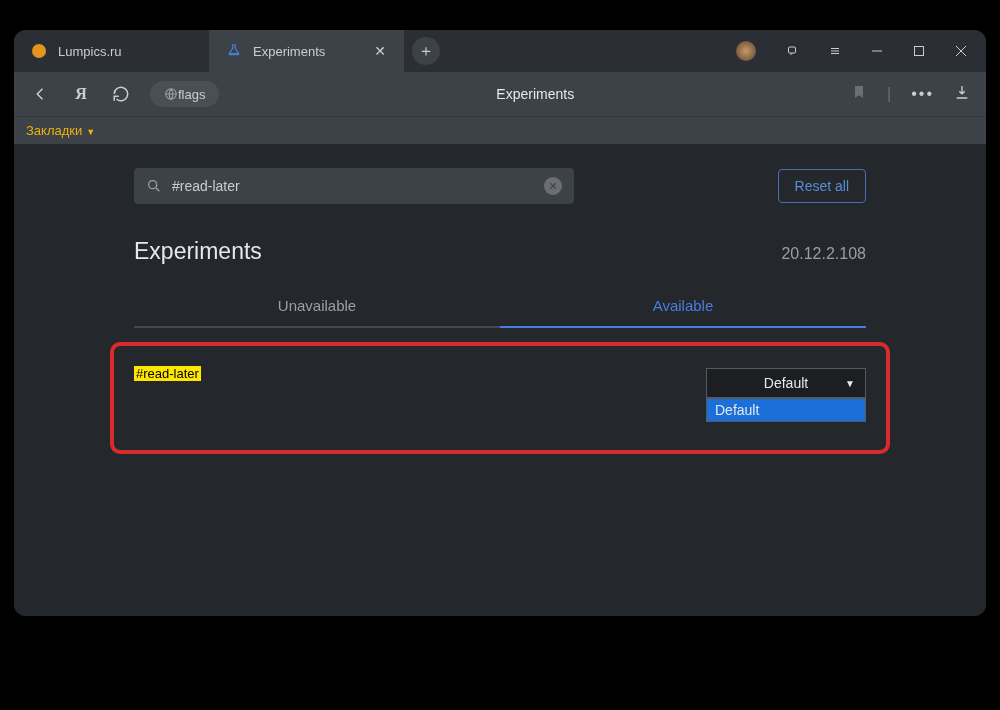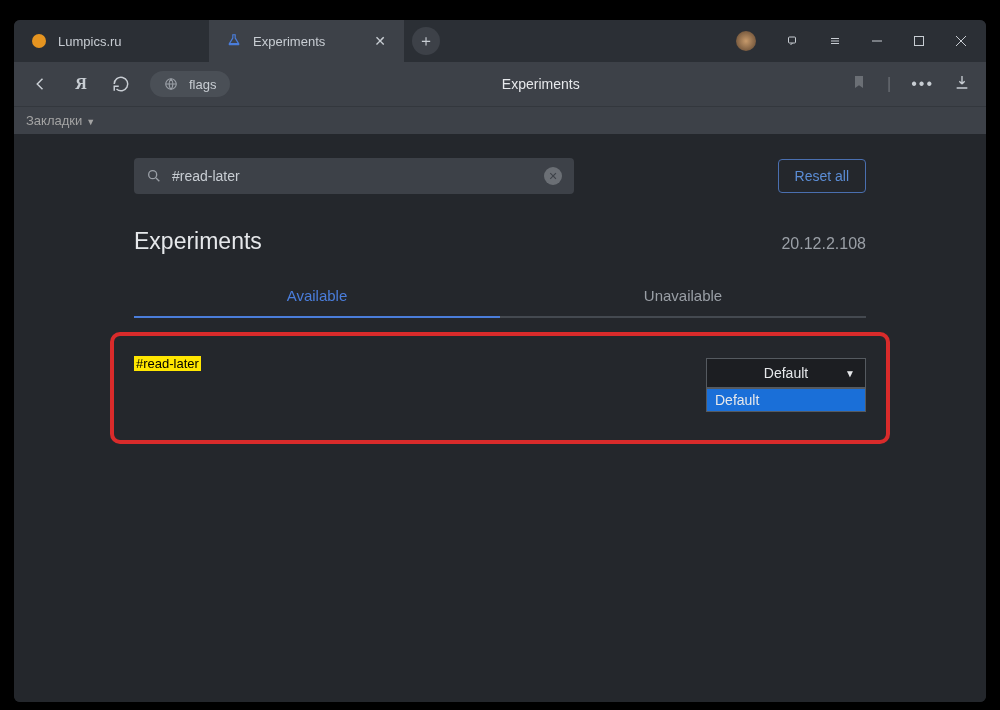--- a/index.html
+++ b/index.html
@@ -1,40 +1,40 @@
 <!DOCTYPE html>
 <html><head>
 <meta charset="utf-8">
 <style>
 * { margin: 0; padding: 0; box-sizing: border-box; font-family: "Segoe UI", Arial, sans-serif; }
 body { background: #000; width: 1000px; height: 710px; overflow: hidden; }
 
-.window { position: absolute; left: 14px; top: 20px; width: 972px; height: 682px; background: #24272c; border-radius: 6px; overflow: hidden; }
+.window { position: absolute; left: 14px; top: 30px; width: 972px; height: 586px; background: #24272c; border-radius: 12px; overflow: hidden; }
 
 .tabstrip { display: flex; align-items: center; height: 42px; background: #2b2f35; }
 .tab { display: flex; align-items: center; gap: 12px; height: 42px; padding: 0 18px 0 18px; color: #c8cdd3; font-size: 13px; position: relative; min-width: 195px; }
 .tab.active { background: #3d4148; }
 .tab-favicon { width: 14px; height: 14px; border-radius: 50%; display: inline-block; }
 .tab-close { margin-left: auto; color: #c8cdd3; font-size: 14px; line-height: 1; cursor: pointer; }
 .newtab { width: 28px; height: 28px; margin-left: 8px; background: #3d4148; border-radius: 50%; display: flex; align-items: center; justify-content: center; color: #c8cdd3; font-size: 16px; }
 
 .win-controls { margin-left: auto; display: flex; align-items: center; gap: 0; height: 100%; padding-right: 4px; }
 .win-user { width: 20px; height: 20px; border-radius: 50%; background: radial-gradient(circle, #c79a6b, #5a422e); margin-right: 16px; }
 .win-icon { width: 42px; height: 42px; display: flex; align-items: center; justify-content: center; color: #c8cdd3; }
 .win-icon svg { width: 12px; height: 12px; }
 .win-close svg { width: 12px; height: 12px; }
 
 .toolbar { display: flex; align-items: center; height: 44px; background: #3d4148; padding: 0 16px; gap: 18px; }
 .tb-btn { color: #c8cdd3; display: flex; align-items: center; justify-content: center; width: 22px; height: 22px; }
 .tb-btn svg { width: 18px; height: 18px; }
-.addr-pill { display: flex; align-items: center; gap: 11px; background: #4a4f56; border-radius: 13px; height: 26px; padding: 0 14px; color: #c8cdd3; font-size: 13px; }
+.addr-pill { display: flex; align-items: center; gap: 0; background: #4a4f56; border-radius: 13px; height: 26px; padding: 0 14px; color: #c8cdd3; font-size: 13px; }
 .page-title { flex: 1; text-align: center; color: #e6e8eb; font-size: 14px; }
 .toolbar-right { display: flex; align-items: center; gap: 20px; color: #9a9fa6; }
 
-.bookmarks-bar { height: 28px; background: #3d4148; display: flex; align-items: center; padding: 0 12px; color: #a3a3a3; font-size: 13px; border-top: 1px solid #33373d; }
+.bookmarks-bar { height: 28px; background: #3d4148; display: flex; align-items: center; padding: 0 12px; color: #eab308; font-size: 13px; border-top: 1px solid #33373d; }
 .bk-caret { font-size: 9px; margin-left: 4px; }
 
 .content { position: relative; background: #24272c; height: calc(100% - 42px - 44px - 28px); padding: 24px 0 0 0; }
 
 .search-row { display: flex; align-items: center; gap: 20px; padding: 0 120px 0 120px; margin-bottom: 34px; }
 .search-box { flex: 0 0 440px; display: flex; align-items: center; background: #3d4148; border-radius: 4px; height: 36px; padding: 0 12px; gap: 10px; }
 .search-box input { flex: 1; background: transparent; border: none; outline: none; color: #c8cdd3; font-size: 14px; }
 .search-clear { width: 18px; height: 18px; border-radius: 50%; background: #6b6f75; display: flex; align-items: center; justify-content: center; color: #3d4148; font-size: 11px; }
 .reset-btn { margin-left: auto; border: 1px solid #4a6fb0; color: #5b8dd6; background: transparent; border-radius: 4px; height: 34px; padding: 0 16px; font-size: 14px; font-weight: 500; }
 
@@ -174,22 +174,22 @@
       </div>
       <button class="reset-btn">Reset all</button>
     </div>
 
     <div class="exp-head">
       <div class="exp-title">Experiments</div>
       <div class="exp-version">20.12.2.108</div>
     </div>
 
     <div class="tabs-row">
+      <div class="flag-tab">Unavailable</div>
       <div class="flag-tab active">Available</div>
-      <div class="flag-tab">Unavailable</div>
     </div>
 
     <div class="flag-card-wrap">
       <div class="red-box"></div>
       <div class="flag-card">
         <div class="flag-text">
           <span class="flag-hash">#read-later</span>
         </div>
         <div class="flag-select-wrap">
           <div class="flag-select">

